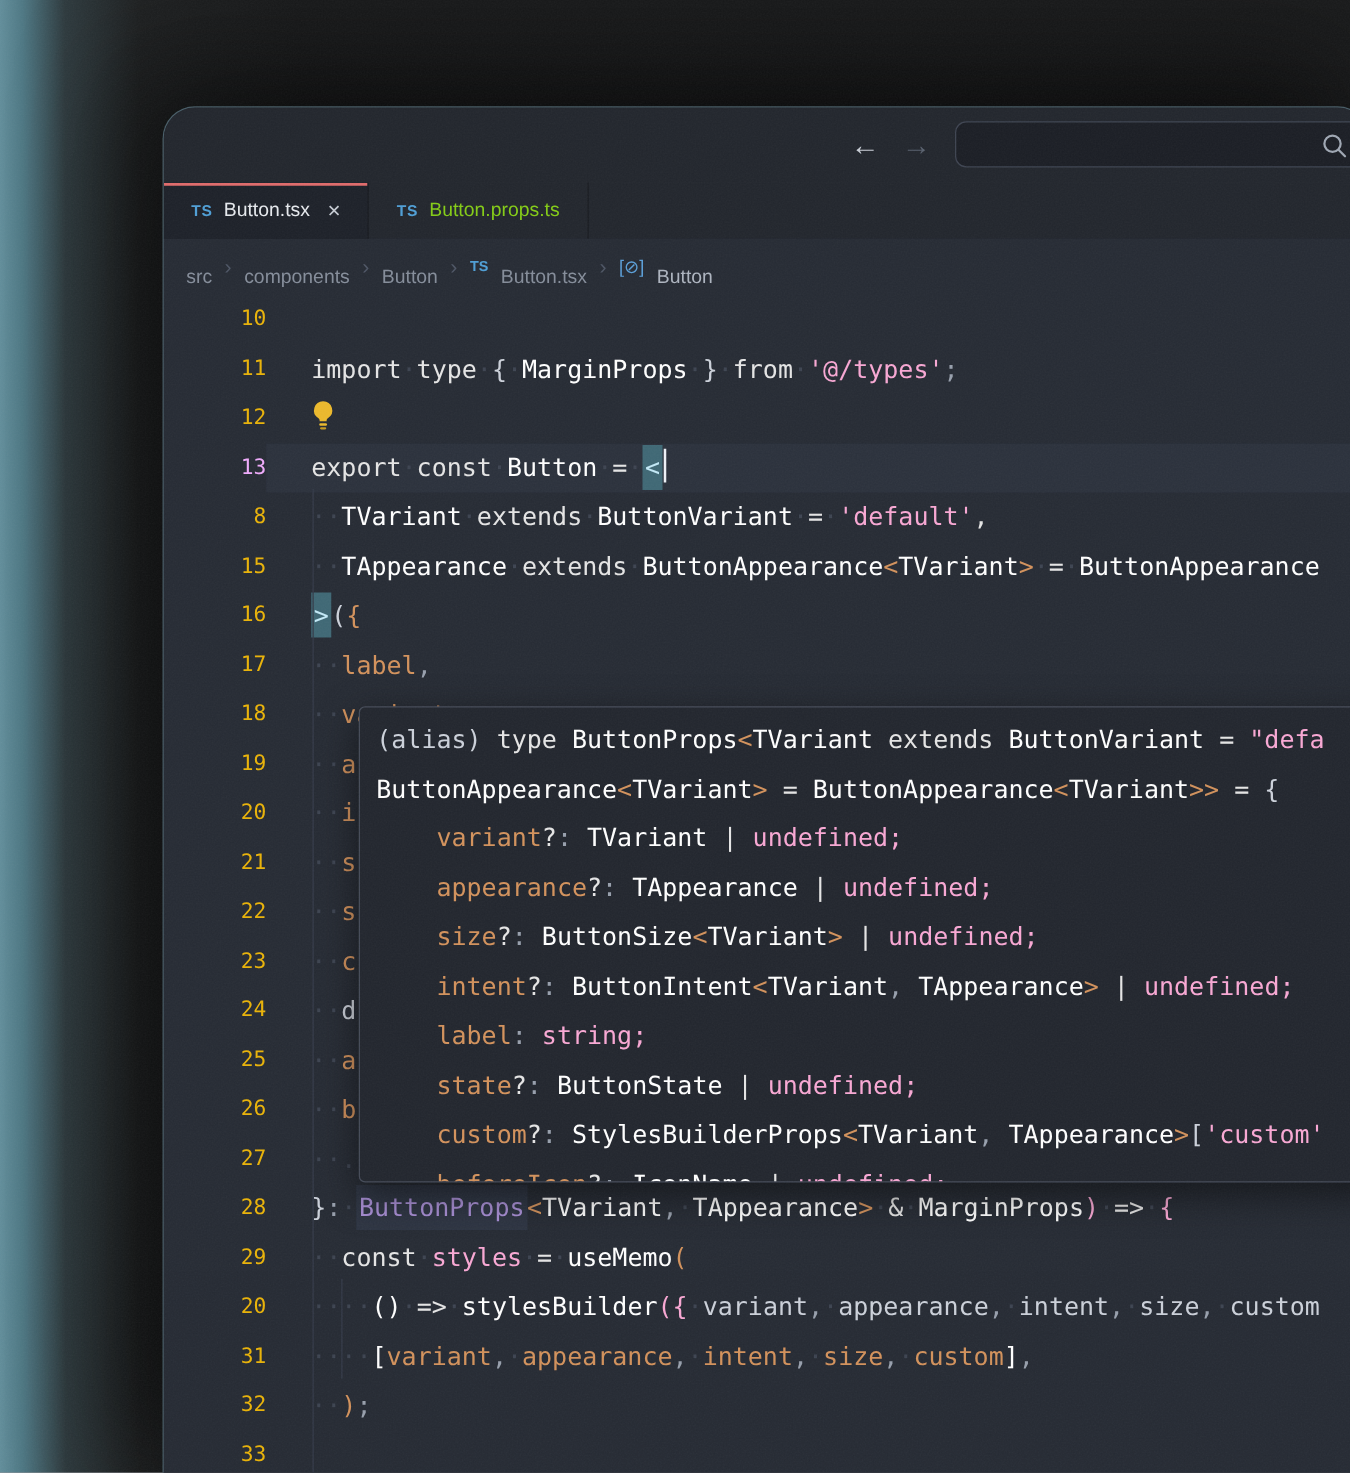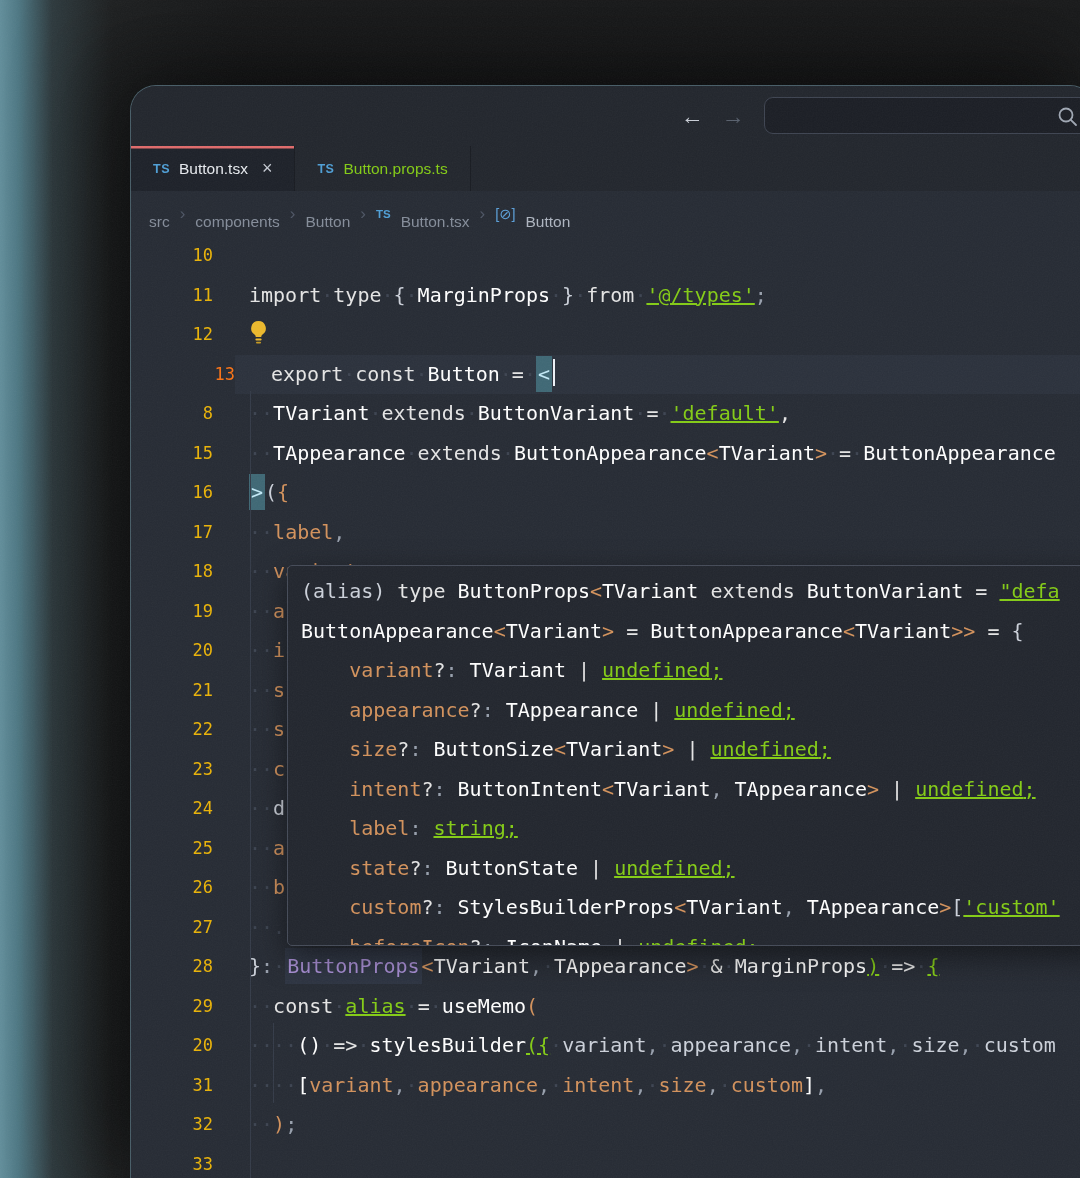--- a/index.html
+++ b/index.html
@@ -35,28 +35,28 @@
   .breadcrumb{height:45px;background:#262b34;display:flex;align-items:center;padding-left:18px;gap:10px;font-size:15.5px;color:#858d9a;}
   .breadcrumb .sep{color:#4e5665;font-size:17px;}
   .breadcrumb .ts{font-weight:700;font-size:11.5px;color:#4f9fd6;}
   .breadcrumb .sym{color:#5b9fd8;font-size:14.5px;}
   .breadcrumb .item{cursor:pointer;margin-top:16px;}
   .breadcrumb .item.last{color:#aeb5c0;}
   
   .editor{position:relative;background:#262b34;height:952px;font-family:"DejaVu Sans Mono",monospace;}
   .row{height:39.5px;line-height:39.5px;display:flex;font-size:20px;}
   .ln{width:82px;text-align:right;color:#eab308;font-size:17px;flex:none;user-select:none;}
-  .row.cur .ln{color:#f97316;margin-left:22px;}
+  .row.cur .ln{color:#f0abfc;}
   .code{padding-left:36px;white-space:pre;flex:1;min-width:0;}
   .row.cur .code{background:#2b313c;}
   .guide{position:absolute;width:1px;background:#343b48;}
   .guide.a{left:119px;top:155px;height:797px;}
   .guide.b{left:142px;top:787px;height:80px;}
   
-  .tk-kw{color:#e5e5e5;} .tk-typ{color:#ffffff;} .tk-str{color:#84cc16;text-decoration:underline;}
+  .tk-kw{color:#e5e5e5;} .tk-typ{color:#ffffff;} .tk-str{color:#f9a8d4;}
   .tk-org{color:#d3925c;} .tk-pln{color:#ccd1da;} .tk-pun{color:#98a0ad;}
   .tk-ws{color:#3d4451;}
   .tk-sel{background:#3f6875;color:#c3e9f7;padding:6px 2px;}
   .tk-hl{background:#2d3442;color:#a98fd6;padding:6px 2px;}
   .tk-caret{display:inline-block;width:2px;height:27px;background:#eef2f8;vertical-align:-5px;margin-left:1px;}
   .bulbwrap{display:inline-block;position:relative;top:5px;}
   
   .tooltip{
     position:absolute;left:287px;top:565px;width:820px;height:381px;box-sizing:border-box;
     background:#22262e;border:1px solid #454b58;border-radius:5px;
@@ -183,21 +183,21 @@
         <div class="row">
           <span class="ln">27</span>
           <span class="code"><span class="tk-ws">··</span><span class="tk-ws">.</span></span>
         </div>
         <div class="row">
           <span class="ln">28</span>
           <span class="code"><span class="tk-pln">}</span><span class="tk-pun">:</span><span class="tk-ws">·</span><span class="tk-hl">ButtonProps</span><span class="tk-org">&lt;</span><span class="tk-typ">TVariant</span><span class="tk-pun">,</span><span class="tk-ws">·</span><span class="tk-typ">TAppearance</span><span class="tk-org">&gt;</span><span class="tk-ws">·</span><span class="tk-kw">&amp;</span><span class="tk-ws">·</span><span class="tk-typ">MarginProps</span><span class="tk-str">)</span><span class="tk-ws">·</span><span class="tk-kw">=&gt;</span><span class="tk-ws">·</span><span class="tk-str">{</span></span>
         </div>
         <div class="row">
           <span class="ln">29</span>
-          <span class="code"><span class="tk-ws">··</span><span class="tk-kw">const</span><span class="tk-ws">·</span><span class="tk-str">alias</span><span class="tk-ws">·</span><span class="tk-kw">=</span><span class="tk-ws">·</span><span class="tk-typ">useMemo</span><span class="tk-org">(</span></span>
+          <span class="code"><span class="tk-ws">··</span><span class="tk-kw">const</span><span class="tk-ws">·</span><span class="tk-str">styles</span><span class="tk-ws">·</span><span class="tk-kw">=</span><span class="tk-ws">·</span><span class="tk-typ">useMemo</span><span class="tk-org">(</span></span>
         </div>
         <div class="row">
           <span class="ln">20</span>
           <span class="code"><span class="tk-ws">····</span><span class="tk-typ">()</span><span class="tk-ws">·</span><span class="tk-kw">=&gt;</span><span class="tk-ws">·</span><span class="tk-typ">stylesBuilder</span><span class="tk-str">({</span><span class="tk-ws">·</span><span class="tk-pln">variant</span><span class="tk-pun">,</span><span class="tk-ws">·</span><span class="tk-pln">appearance</span><span class="tk-pun">,</span><span class="tk-ws">·</span><span class="tk-pln">intent</span><span class="tk-pun">,</span><span class="tk-ws">·</span><span class="tk-pln">size</span><span class="tk-pun">,</span><span class="tk-ws">·</span><span class="tk-pln">custom</span></span>
         </div>
         <div class="row">
           <span class="ln">31</span>
           <span class="code"><span class="tk-ws">····</span><span class="tk-typ">[</span><span class="tk-org">variant</span><span class="tk-pun">,</span><span class="tk-ws">·</span><span class="tk-org">appearance</span><span class="tk-pun">,</span><span class="tk-ws">·</span><span class="tk-org">intent</span><span class="tk-pun">,</span><span class="tk-ws">·</span><span class="tk-org">size</span><span class="tk-pun">,</span><span class="tk-ws">·</span><span class="tk-org">custom</span><span class="tk-typ">]</span><span class="tk-pun">,</span></span>
         </div>
         <div class="row">

